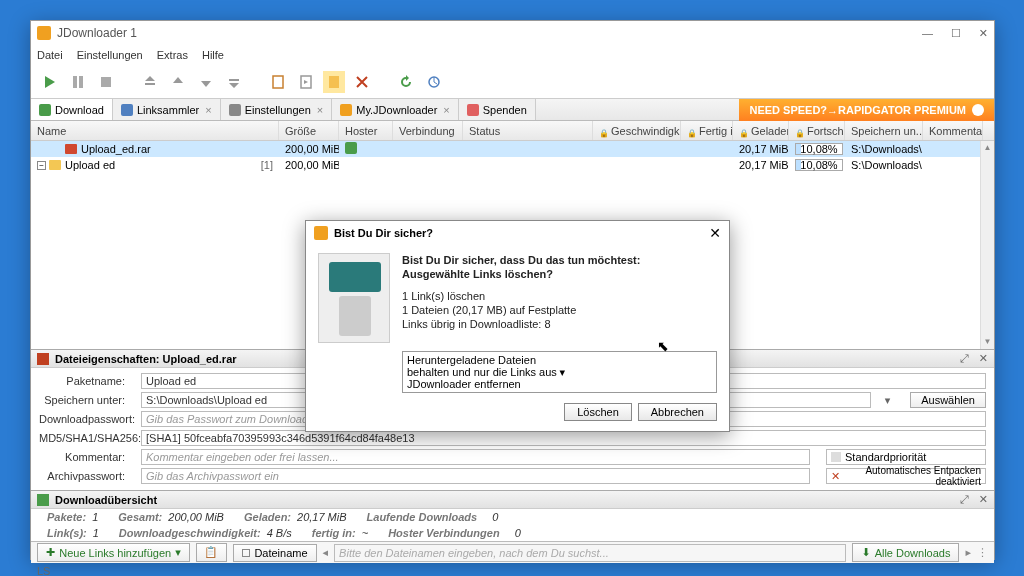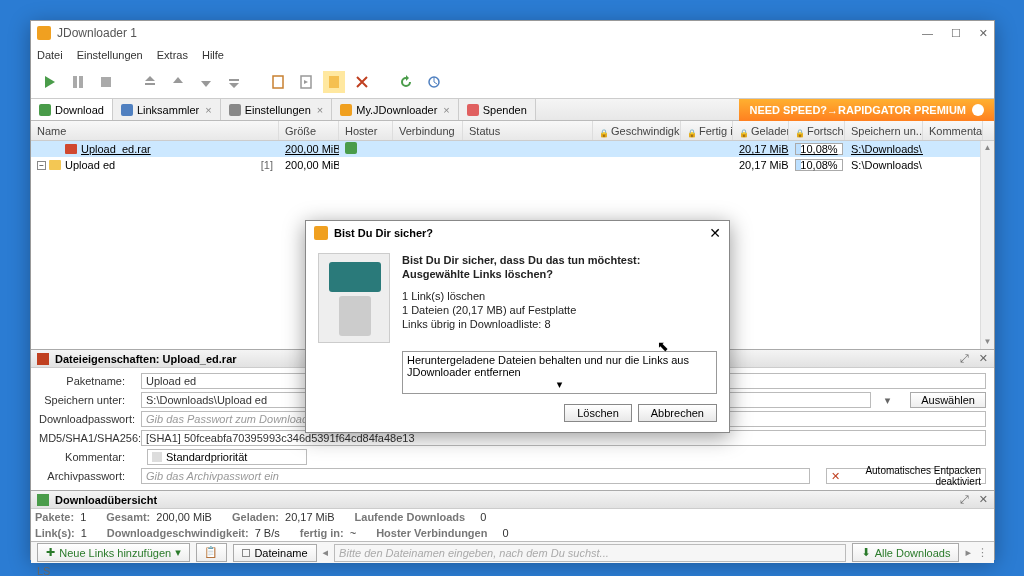--- a/index.html
+++ b/index.html
@@ -19,63 +19,63 @@
 .tab { display: flex; align-items: center; padding: 0 8px; gap: 4px; border-right: 1px solid #ccc; background: #f0f0f0; cursor: pointer; }
 .tab.active { background: #fff; }
 .tab .ticon { width: 12px; height: 12px; }
 .tab .close { color: #888; margin-left: 2px; }
 .banner { position: absolute; right: 0; top: 0; height: 22px; padding: 0 10px; display: flex; align-items: center; background: linear-gradient(#ffb030,#ff8020); color: #fff; font-weight: bold; font-size: 10px; }
 .banner .bicon { width: 12px; height: 12px; background: #fff; border-radius: 50%; margin-left: 6px; }
 .gridhead { height: 20px; display: flex; background: linear-gradient(#f8f8f8,#e8e8e8); border-bottom: 1px solid #ccc; }
 .gridhead .col { padding: 3px 6px; border-right: 1px solid #ddd; color: #444; display: flex; align-items: center; gap: 3px; white-space: nowrap; overflow: hidden; }
 .gridbody { background: #fff; height: 208px; position: relative; }
 .row { display: flex; height: 16px; align-items: center; }
-.row.sel { background: #cce8ff; text-decoration: underline; }
+.row.sel { background: #cce8ff; }
 .row .cell { padding: 0 6px; overflow: hidden; white-space: nowrap; }
 .progress { width: 48px; height: 12px; border: 1px solid #aaa; background: #fff; position: relative; font-size: 9px; text-align: center; line-height: 10px; }
 .progress .bar { position: absolute; left: 0; top: 0; bottom: 0; background: #bde0ff; }
 .progress .txt { position: relative; }
 .tree-toggle { width: 9px; height: 9px; border: 1px solid #888; display: inline-flex; align-items: center; justify-content: center; font-size: 8px; margin-right: 3px; }
 .ficon { width: 12px; height: 10px; display: inline-block; margin-right: 4px; vertical-align: middle; }
 .folder { background: #f3c754; border-radius: 1px; }
 .rar { background: #d04830; border-radius: 1px; }
 .panel { border-top: 1px solid #aaa; }
 .panelhead { height: 18px; background: linear-gradient(#f4f4f4,#e2e2e2); display: flex; align-items: center; padding: 0 6px; gap: 6px; border-bottom: 1px solid #ccc; }
 .panelhead .phicon { width: 12px; height: 12px; background: #c04020; }
 .panelhead .title { font-weight: bold; flex: 1; }
 .panelhead .pbtn { color: #666; cursor: pointer; margin-left: 4px; }
 .form { padding: 4px 8px; }
 .frow { display: flex; align-items: center; height: 18px; margin-bottom: 1px; gap: 10px; }
 .frow .label { width: 92px; text-align: right; padding-right: 6px; color: #333; }
 .frow .field { flex: 1; height: 16px; border: 1px solid #bbb; padding: 0 4px; background: #fff; color: #333; display: flex; align-items: center; }
 .frow .field.gray { color: #999; font-style: italic; }
 .frow .btn { margin-left: 6px; padding: 1px 10px; border: 1px solid #aaa; background: linear-gradient(#fff,#eee); cursor: pointer; }
 .frow .dropdown { margin-left: 6px; width: 160px; height: 16px; border: 1px solid #bbb; padding: 0 4px; display: flex; align-items: center; gap: 4px; text-align: right; }
-.statrow { display: flex; padding: 2px 4px; gap: 20px; color: #333; }
+.statrow { display: flex; padding: 2px 16px; gap: 20px; color: #333; font-style: italic; }
 .statrow span strong { color: #777; margin-right: 6px; }
 .bottombar { height: 22px; border-top: 1px solid #bbb; display: flex; align-items: center; padding: 0 6px; gap: 6px; background: #f6f6f6; }
 .bbtn { padding: 2px 8px; border: 1px solid #aaa; background: linear-gradient(#fff,#eee); display: flex; align-items: center; gap: 4px; cursor: pointer; }
 .bbtn.green { color: #2a7a2a; }
 .searchbox { flex: 1; height: 18px; border: 1px solid #bbb; padding: 0 4px; color: #aaa; display: flex; align-items: center; font-style: italic; }
 .statusbar { height: 16px; padding: 0 6px; color: #666; display: flex; align-items: center; }
 
 
 .dialog { position: absolute; left: 305px; top: 220px; width: 425px; background: #fff; border: 1px solid #888; box-shadow: 0 4px 20px rgba(0,0,0,0.4); }
 .dlgtitle { height: 24px; display: flex; align-items: center; padding: 0 8px; }
 .dlgtitle .dicon { width: 14px; height: 14px; background: #f0a020; border-radius: 2px; margin-right: 6px; }
 .dlgtitle .t { flex: 1; font-weight: bold; }
 .dlgtitle .x { cursor: pointer; font-size: 14px; }
 .dlgbody { display: flex; padding: 8px 12px; gap: 12px; }
 .dlgimg { width: 72px; height: 90px; background: #eee; border: 1px solid #ccc; position: relative; }
 .dlgimg::before { content:""; position:absolute; left:10px; top:8px; width:52px; height:30px; background:#2a7a7a; border-radius:3px; }
 .dlgimg::after { content:""; position:absolute; left:20px; top:42px; width:32px; height:40px; background:#ccc; border-radius:3px; }
 .dlgtext { flex: 1; color: #222; line-height: 14px; }
 .dlgtext p { margin-bottom: 8px; }
 .dlgdrop { margin: 0 12px 6px 96px; }
-.dlgdrop .dd { border: 1px solid #999; padding: 2px 4px; display: flex; align-items: center; flex-direction: column; }
+.dlgdrop .dd { border: 1px solid #999; padding: 2px 4px; display: flex; align-items: center; }
 .dlgdrop .dd span { flex: 1; }
 .dlgbtns { display: flex; justify-content: flex-end; padding: 4px 12px 10px; gap: 6px; }
 .dlgbtns button { padding: 2px 12px; border: 1px solid #888; background: linear-gradient(#fff,#e8e8e8); cursor: pointer; }
 .cursor { position: absolute; left: 657px; top: 338px; font-size: 14px; color: #000; pointer-events: none; }
 .lockicon { width: 9px; height: 9px; display: inline-block; }
 .lockicon::before { content: "🔒"; font-size: 8px; }
 .scrolltrack { position:absolute; right:0; top:0; width:14px; bottom:0; background:#f0f0f0; border-left:1px solid #ddd;}
 .scrolltrack .up,.scrolltrack .dn{height:14px;text-align:center;color:#888;font-size:8px;line-height:14px;}
 </style>
 </head>
@@ -309,20 +309,21 @@
       <div class="frow">
           <div class="label">Downloadpasswort:</div>
           <div class="field gray">Gib das Passwort zum Download der Datei ein...</div>
         </div>
       <div class="frow">
           <div class="label">MD5/SHA1/SHA256:</div>
           <div class="field">[SHA1] 50fceabfa70395993c346d5391f64cd84fa48e13</div>
         </div>
       <div class="frow">
           <div class="label">Kommentar:</div>
+          <div class="field gray">Kommentar eingeben oder frei lassen...</div>
           <div class="dropdown">
             <span style="width:10px;height:10px;background:#ddd"></span>
             <span>Standardpriorität</span>
           </div>
         </div>
       <div class="frow">
           <div class="label">Archivpasswort:</div>
           <div class="field gray">Gib das Archivpasswort ein</div>
           <div class="dropdown">
             <span style="color:#c04020">✕</span>
@@ -340,21 +341,21 @@
       <span class="pbtn">✕</span>
     </div>
     <div class="statrow">
       <span><strong>Pakete:</strong><span>1</span></span>
       <span><strong>Gesamt:</strong><span>200,00 MiB</span></span>
       <span><strong>Geladen:</strong><span>20,17 MiB</span></span>
       <span><strong>Laufende Downloads</strong>&nbsp;&nbsp;&nbsp;<span>0</span></span>
     </div>
     <div class="statrow">
       <span><strong>Link(s):</strong><span>1</span></span>
-      <span><strong>Downloadgeschwindigkeit:</strong><span>7 B/s</span></span>
+      <span><strong>Downloadgeschwindigkeit:</strong><span>4 B/s</span></span>
       <span><strong>fertig in:</strong><span>~</span></span>
       <span><strong>Hoster Verbindungen</strong>&nbsp;&nbsp;&nbsp;<span>0</span></span>
     </div>
   </div>
 
   <div class="bottombar">
     <div class="bbtn green">
         <span>✚</span>
         <span>Neue Links hinzufügen</span>
         <span>▾</span>

